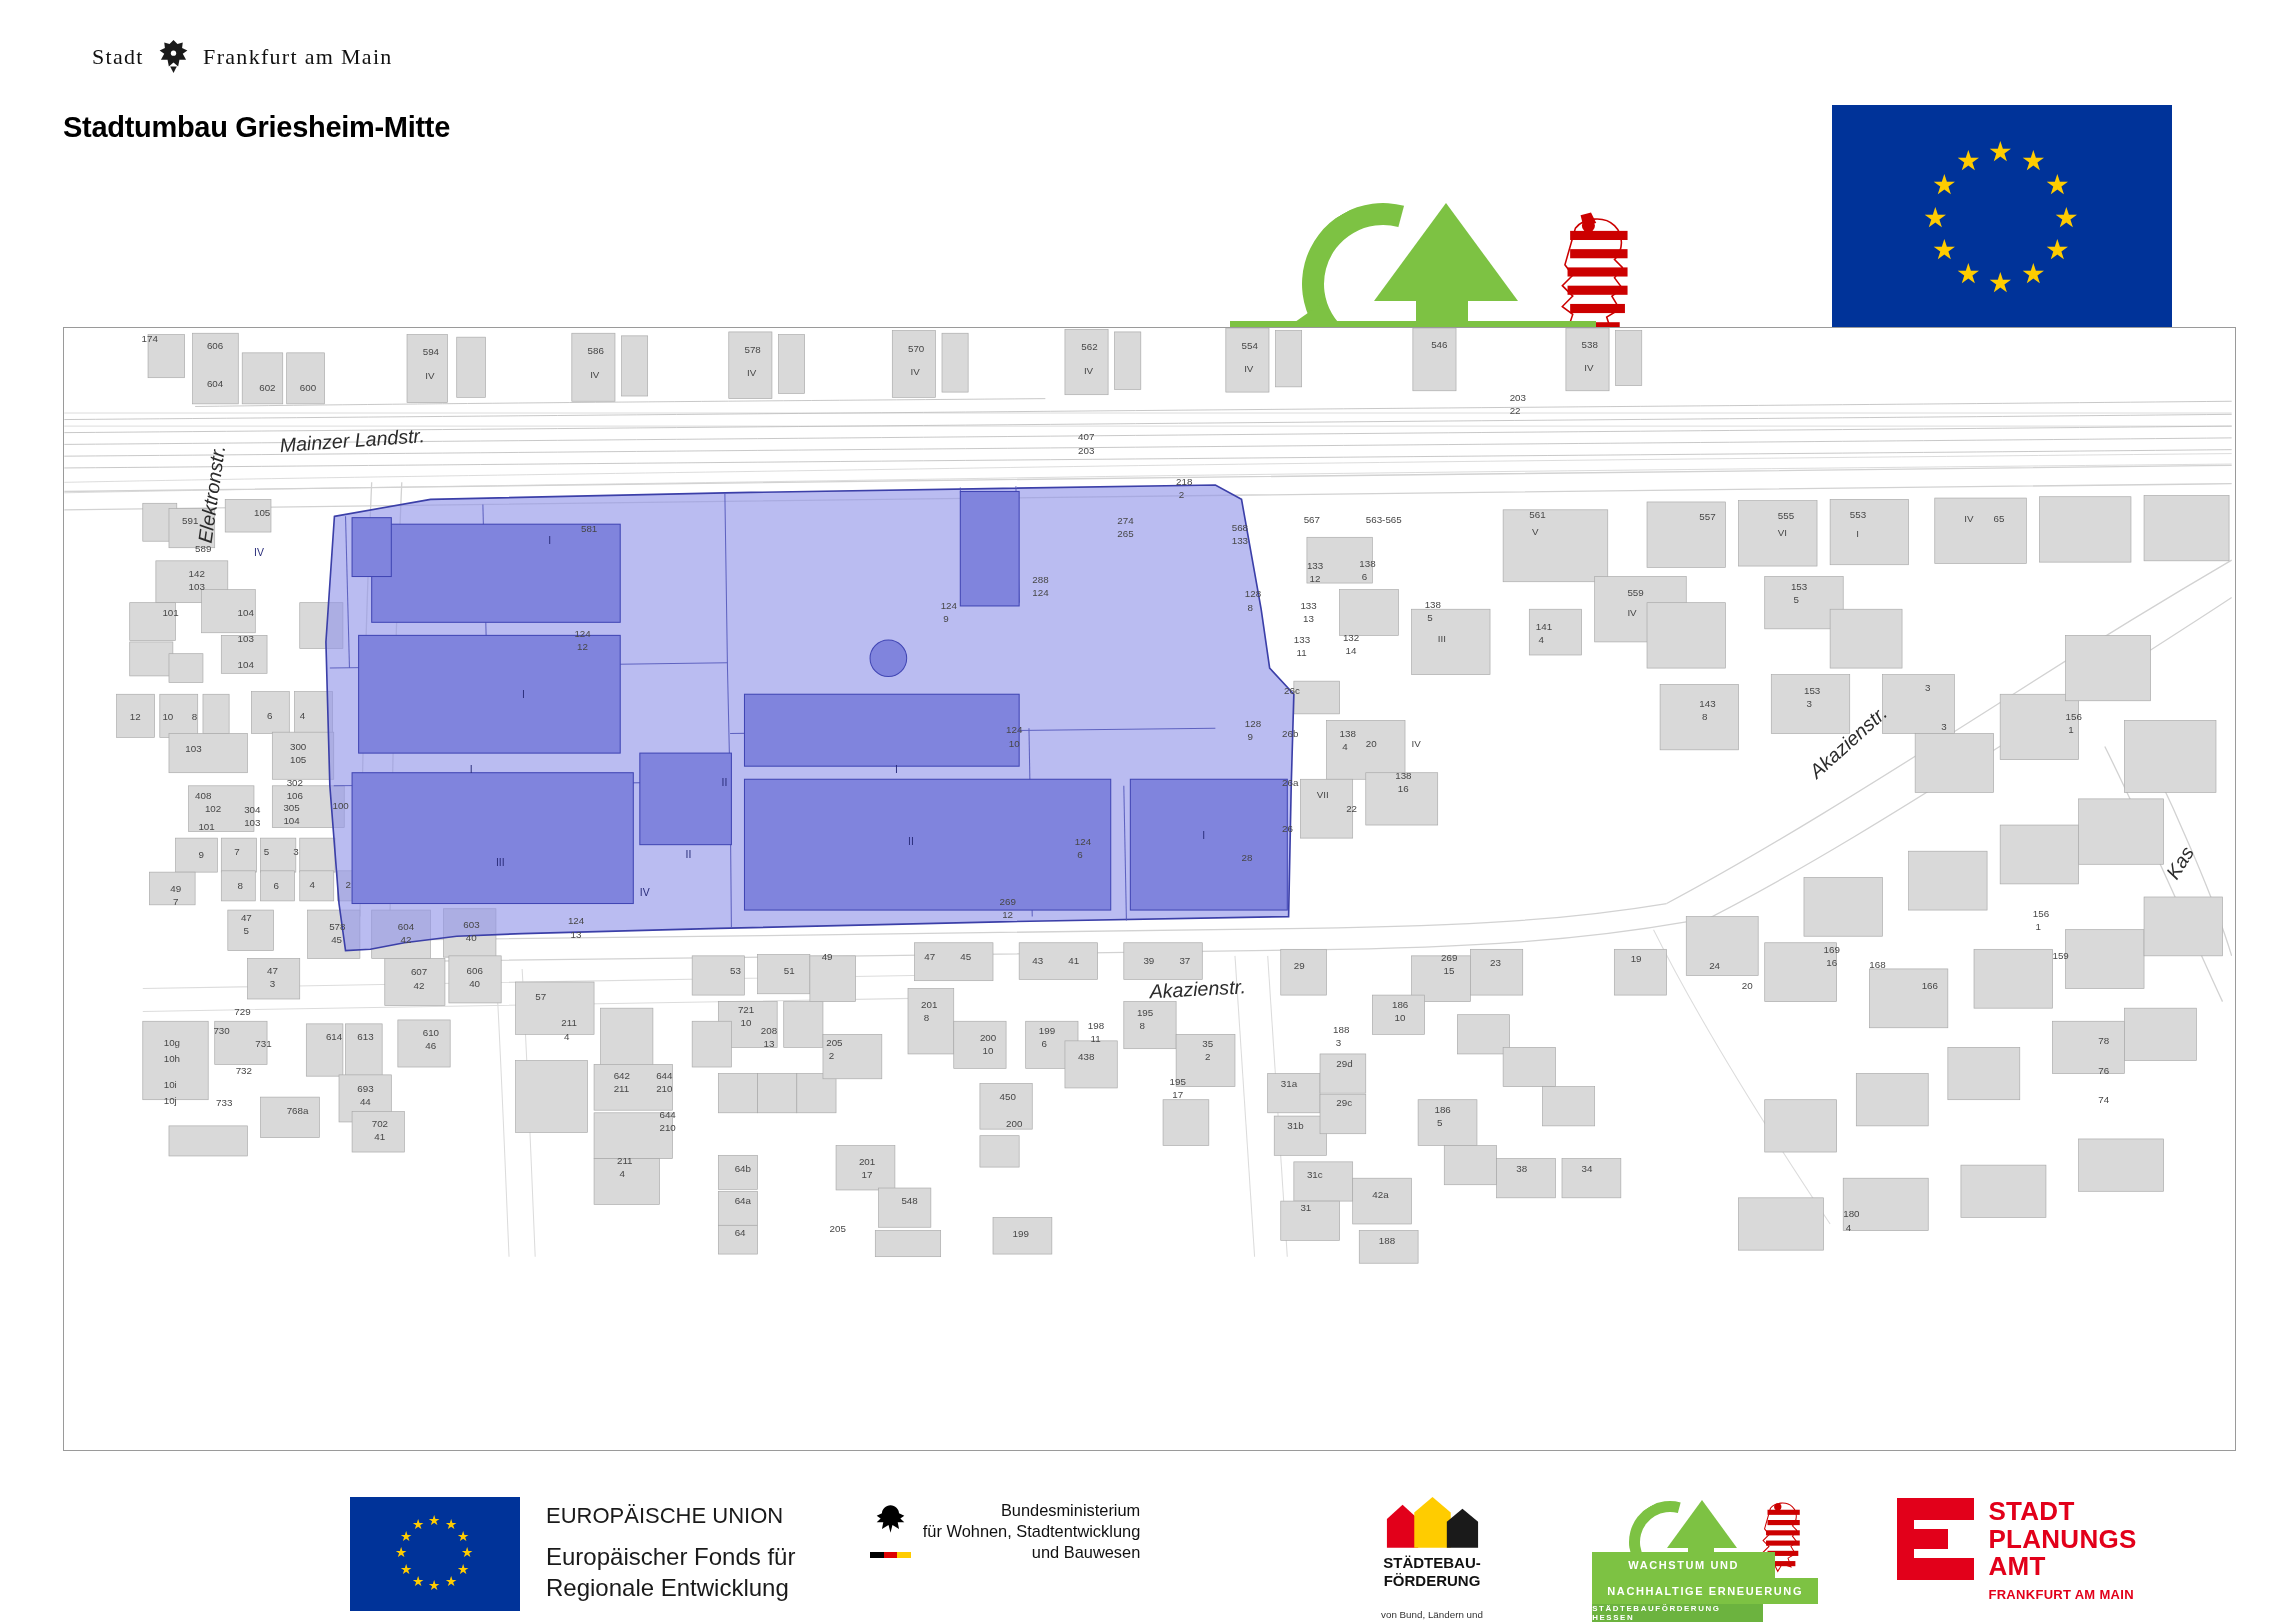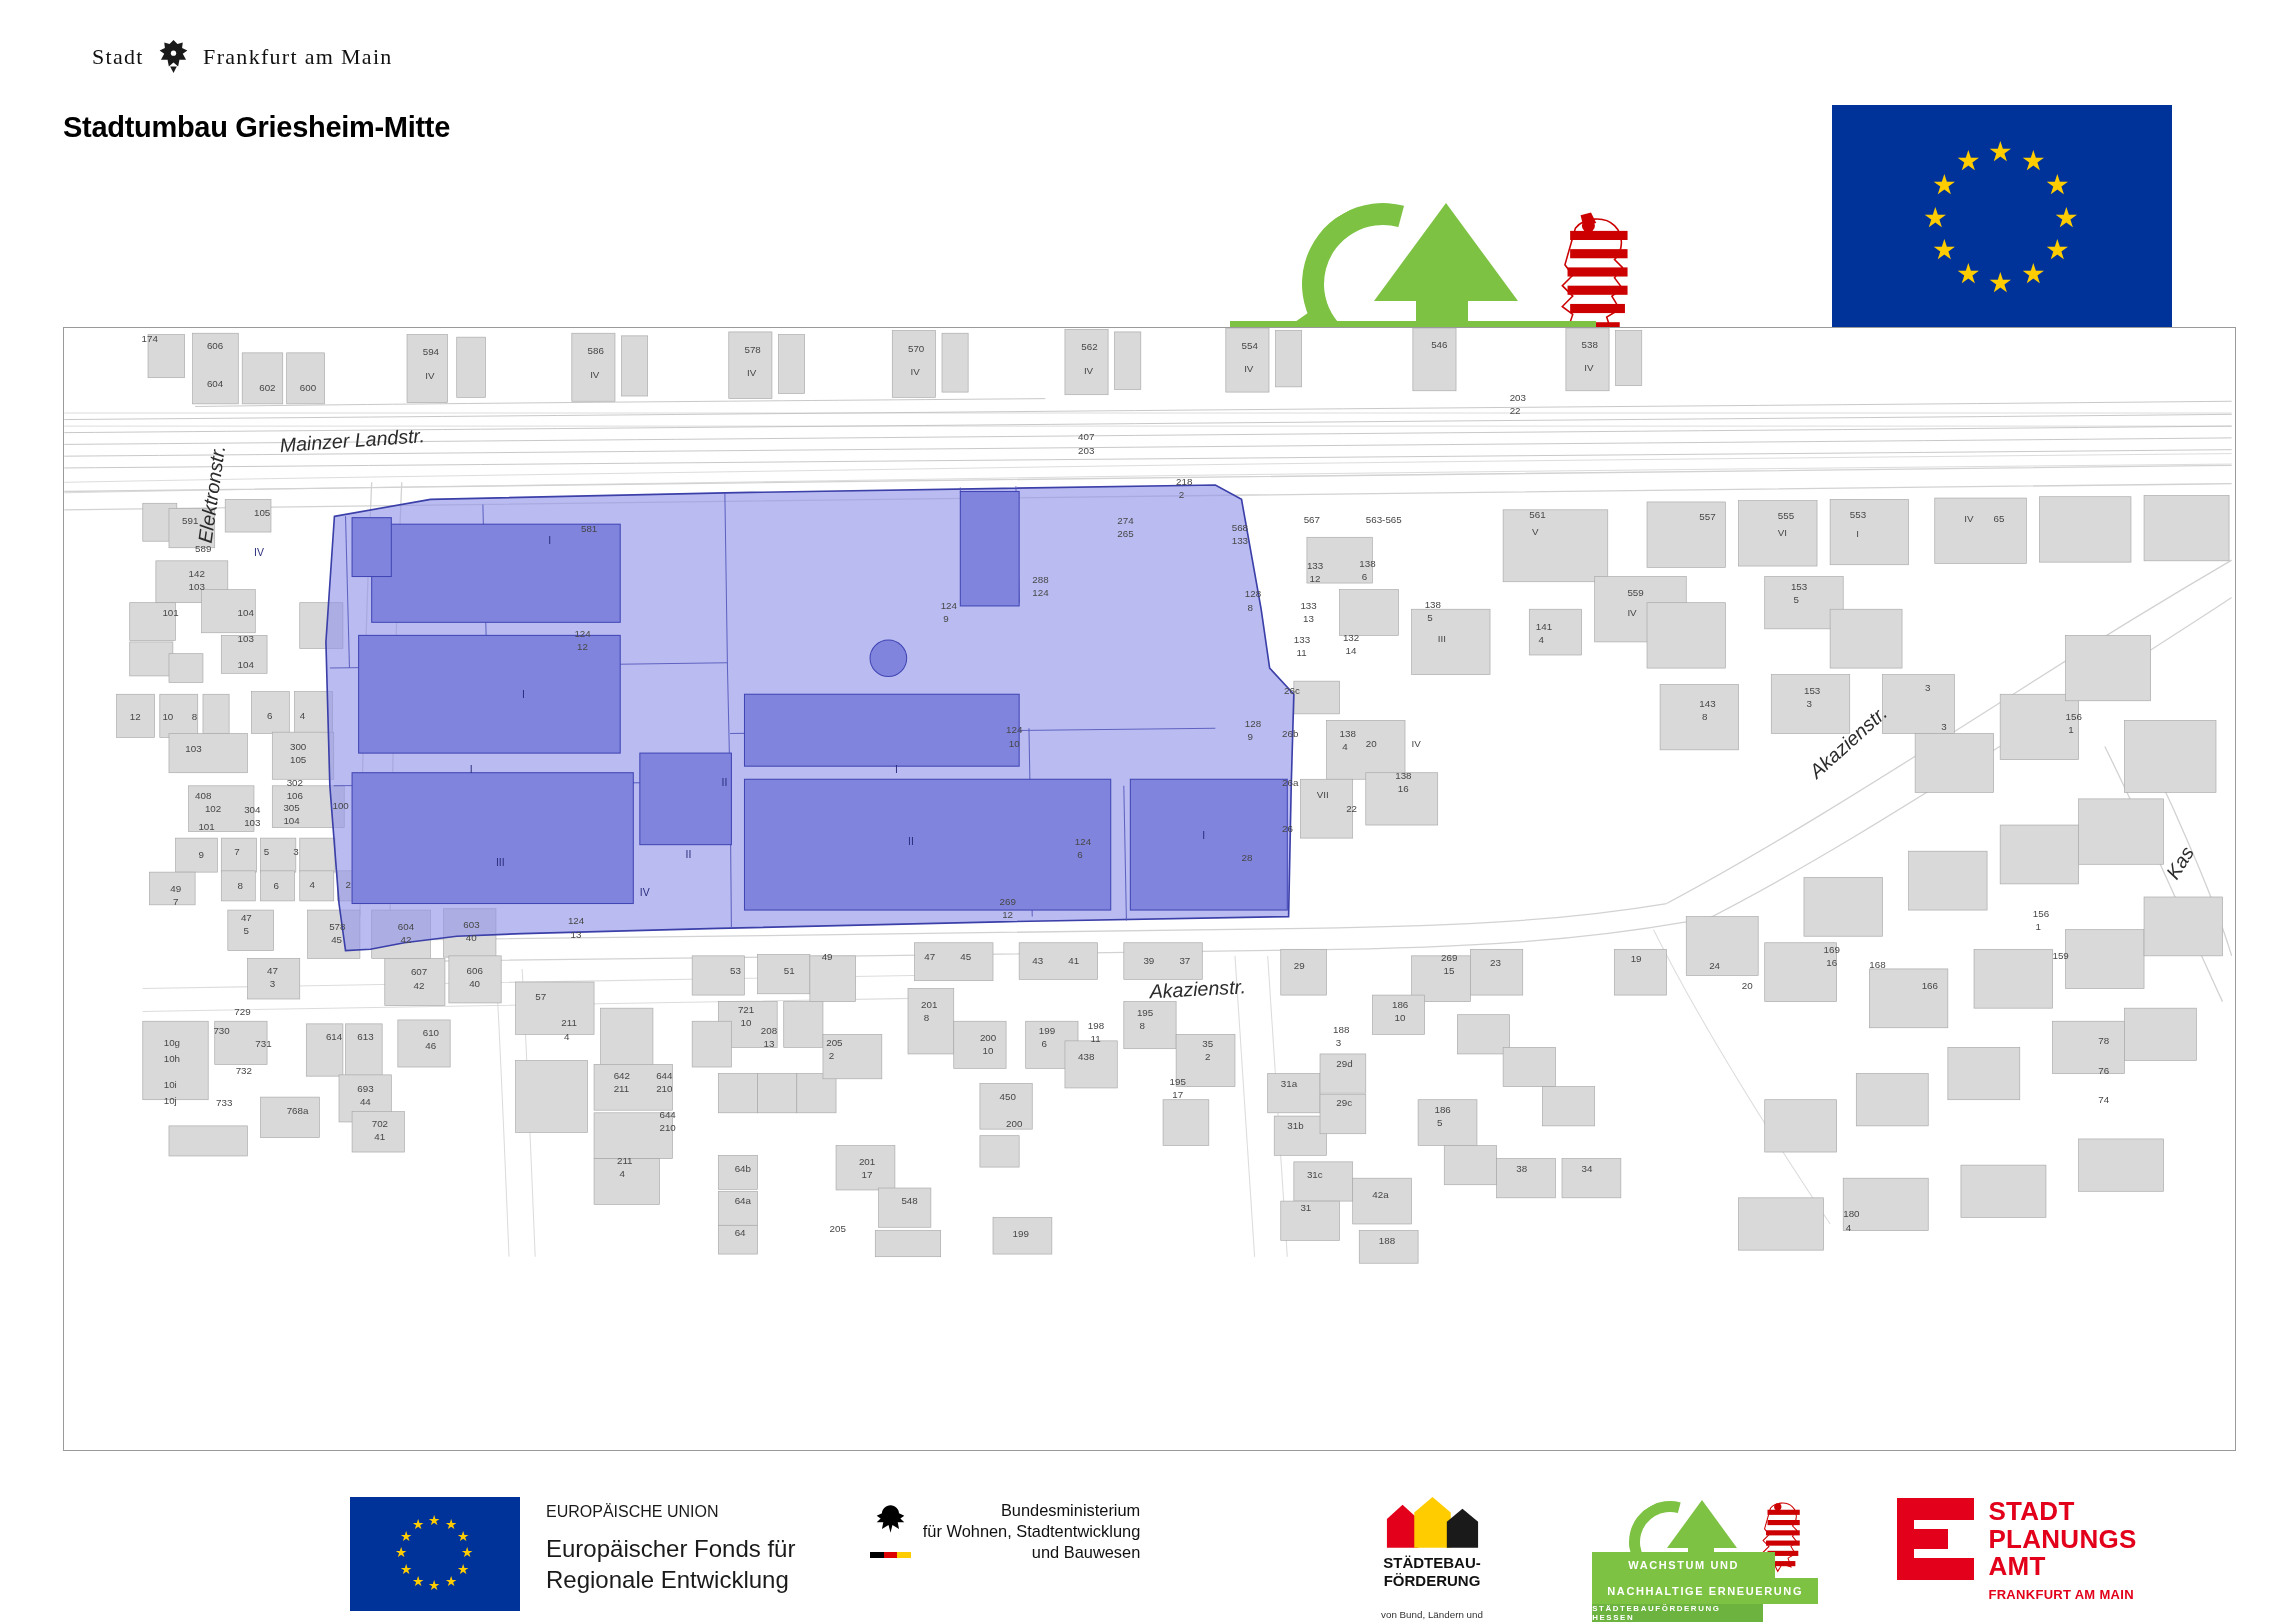--- a/index.html
+++ b/index.html
@@ -195,21 +195,21 @@
     height: 114px;
     background: #003399;
   }
   #eu-text-bottom {
     position: absolute;
     left: 546px;
     top: 31px;
     width: 281px;
   }
   #eu-text-bottom .l1 {
-    font-size: 16px;
+    font-size: 22px;
     margin-bottom: 11.8px;
     color: #1a1a1a;
   }
   #eu-text-bottom .l2 {
     font-size: 24px;
     line-height: 1.3;
     color: #1a1a1a;
   }
   #bmwsb {
     position: absolute;

